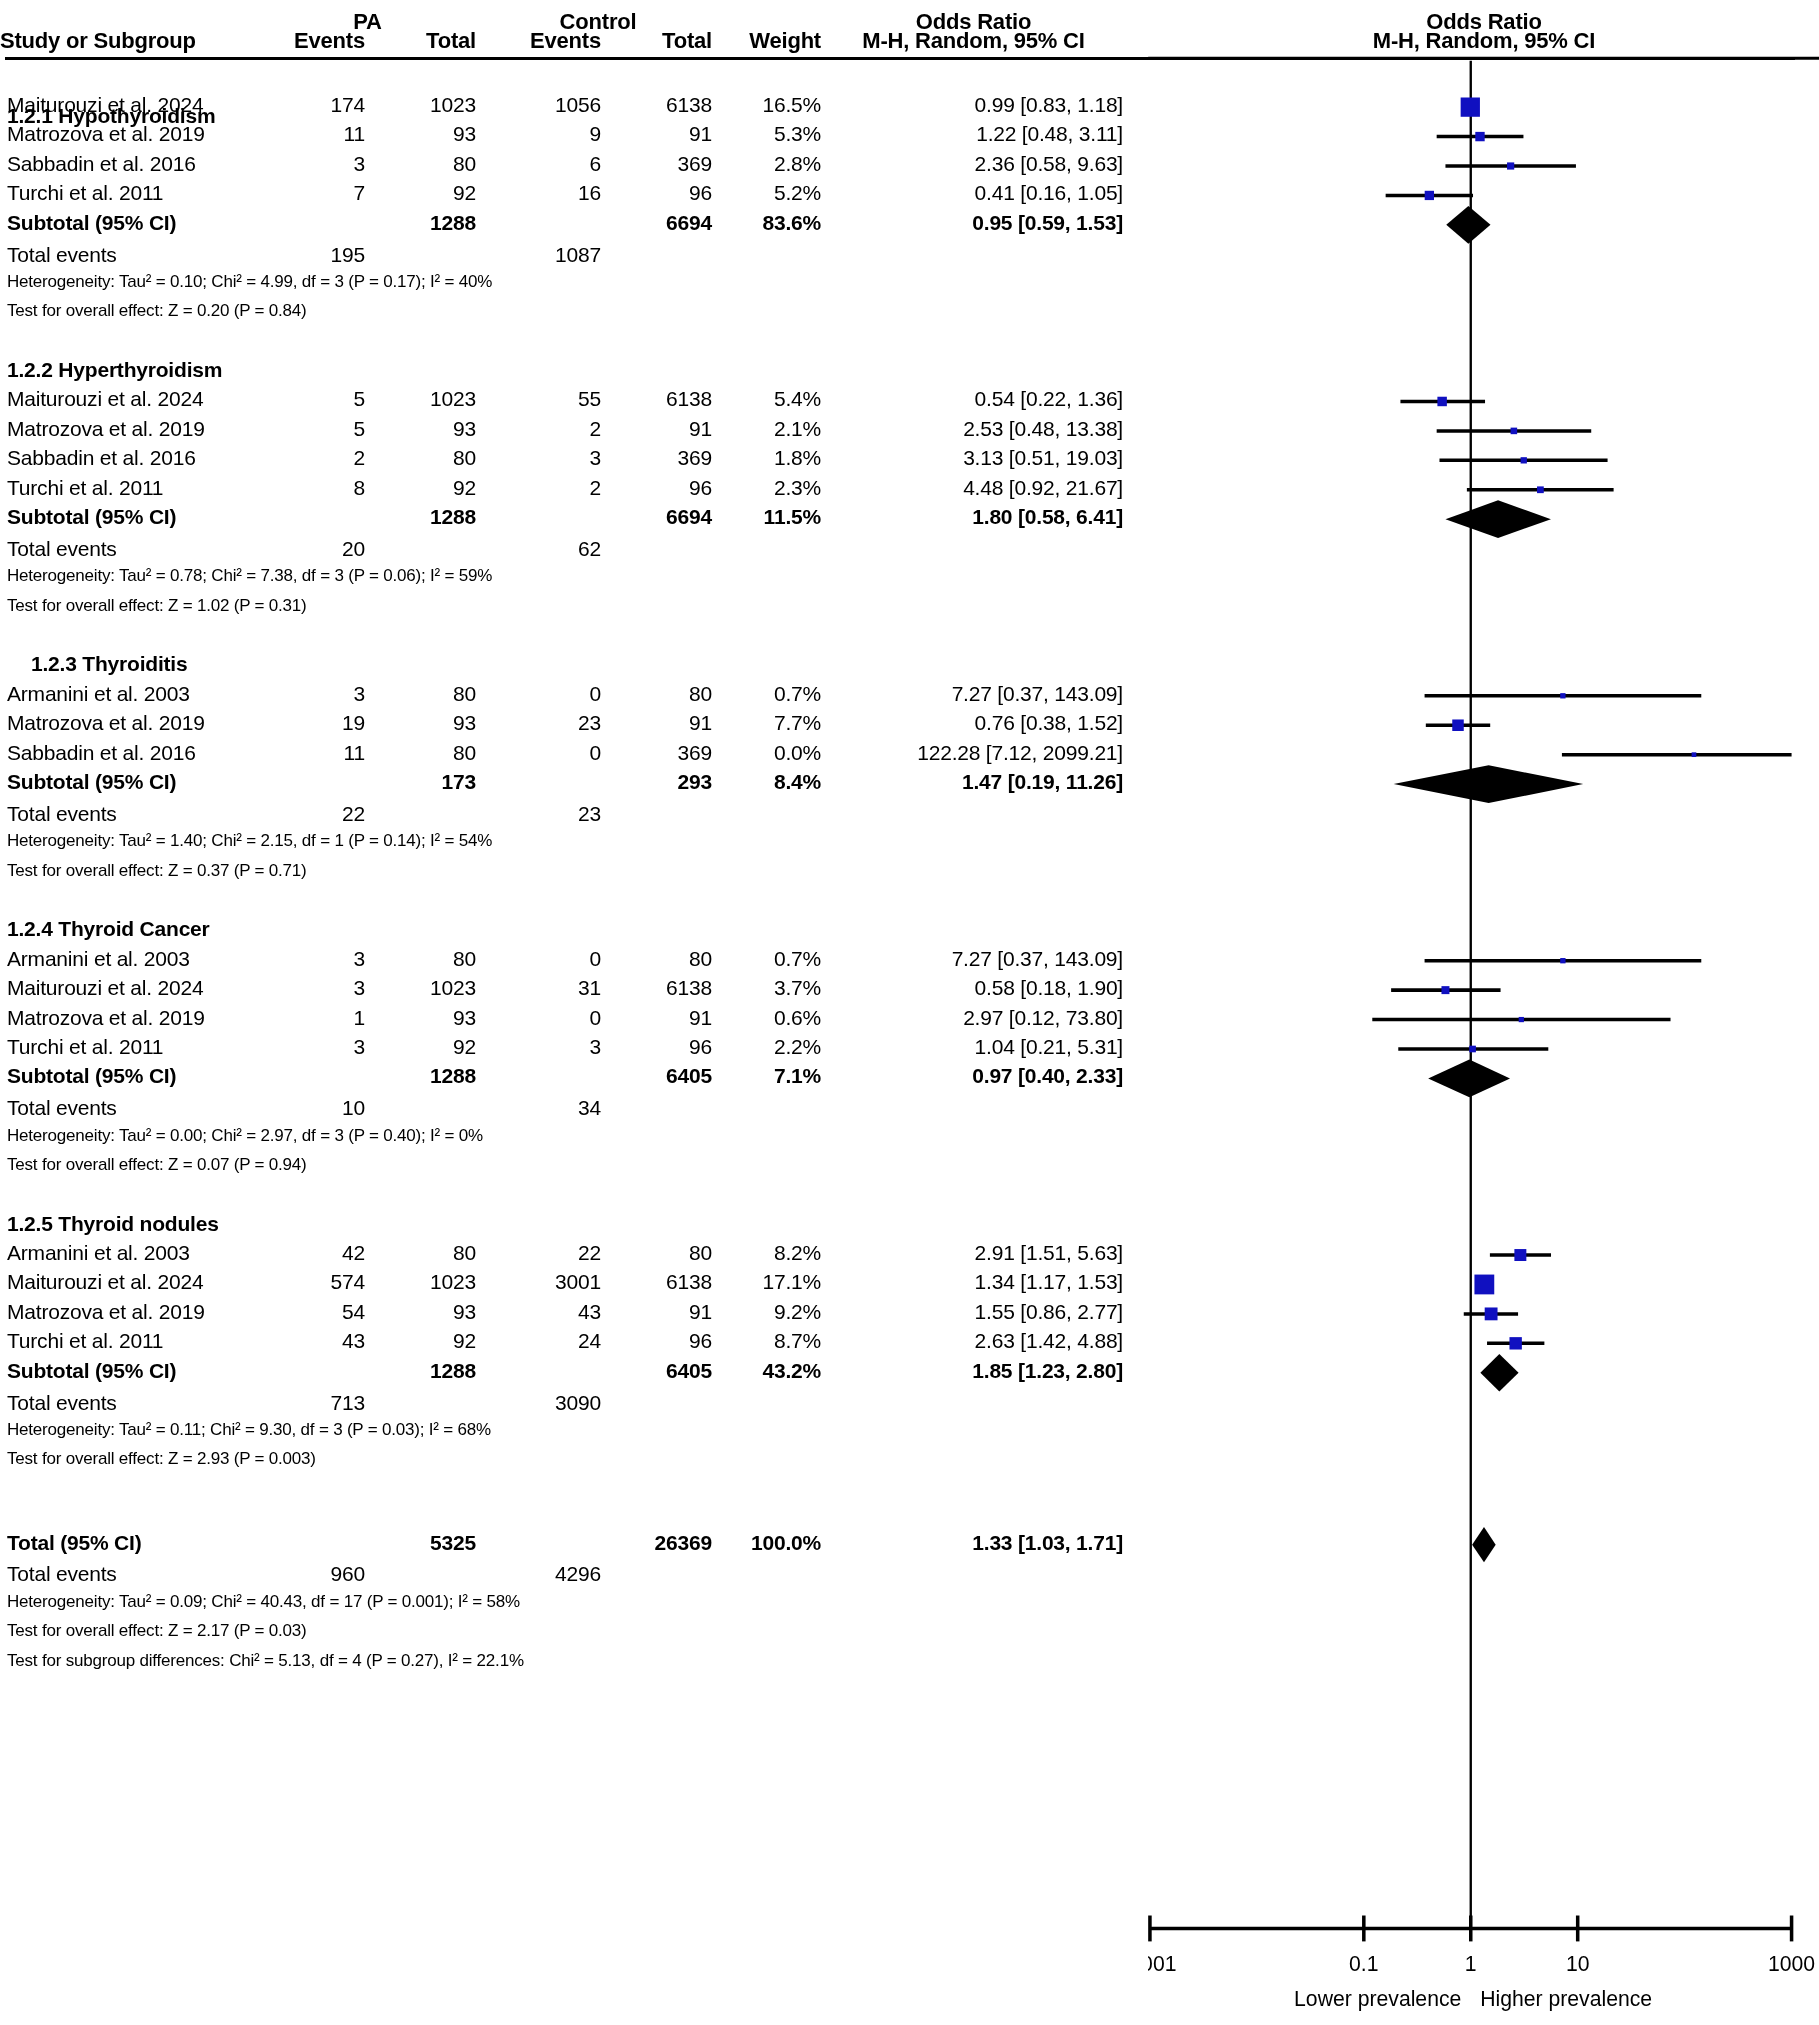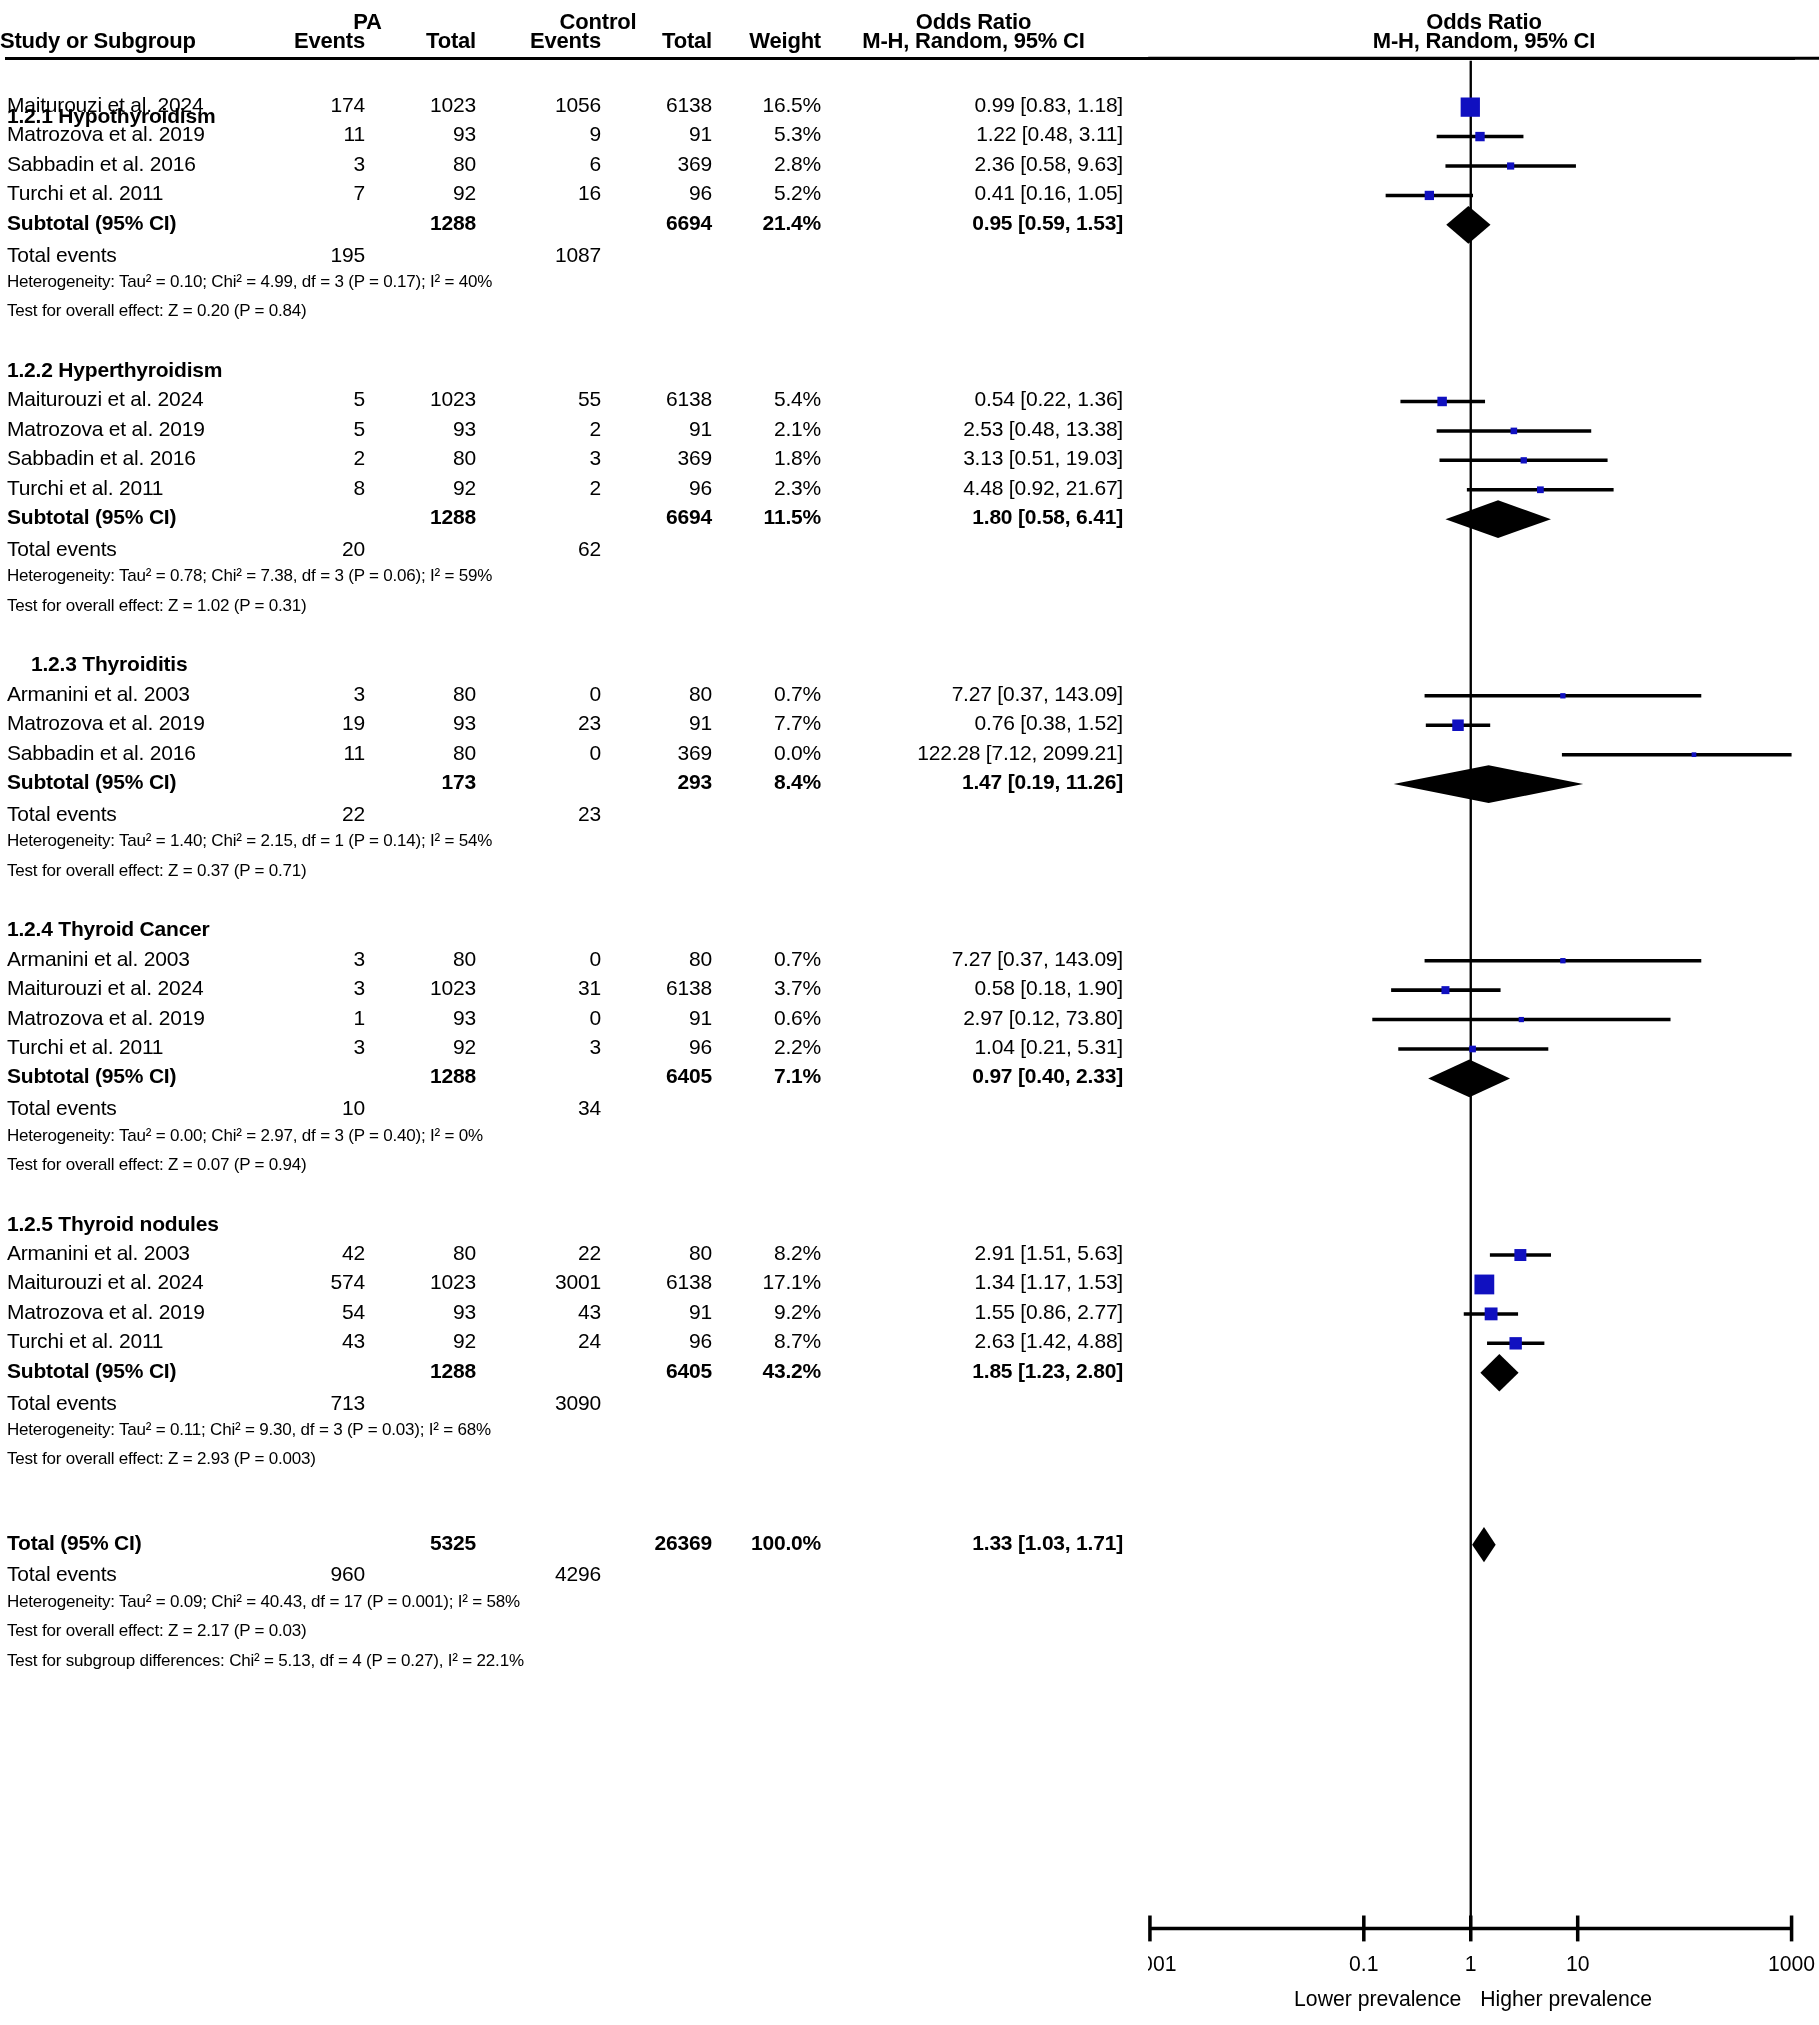--- a/index.html
+++ b/index.html
@@ -81,21 +81,21 @@
         <span class="c-tot1">92</span>
         <span class="c-ev2">16</span>
         <span class="c-tot2">96</span>
         <span class="c-wt">5.2%</span>
         <span class="c-or">0.41 [0.16, 1.05]</span>
       </div>
       <div class="row" style="top: 211px;">
         <span class="c-study bold">Subtotal (95% CI)</span>
         <span class="c-tot1 bold">1288</span>
         <span class="c-tot2 bold">6694</span>
-        <span class="c-wt bold">21.4%</span>
+        <span class="c-wt bold">83.6%</span>
         <span class="c-or bold">0.95 [0.59, 1.53]</span>
       </div>
       <div class="row" style="top: 243px;">
         <span class="c-study">Total events</span>
         <span class="c-ev1">195</span>
         <span class="c-ev2">1087</span>
       </div>
       <div class="row note" style="top: 272px;">
         <span class="c-study">Heterogeneity: Tau² = 0.10; Chi² = 4.99, df = 3 (P = 0.17); I² = 40%</span>
       </div>

